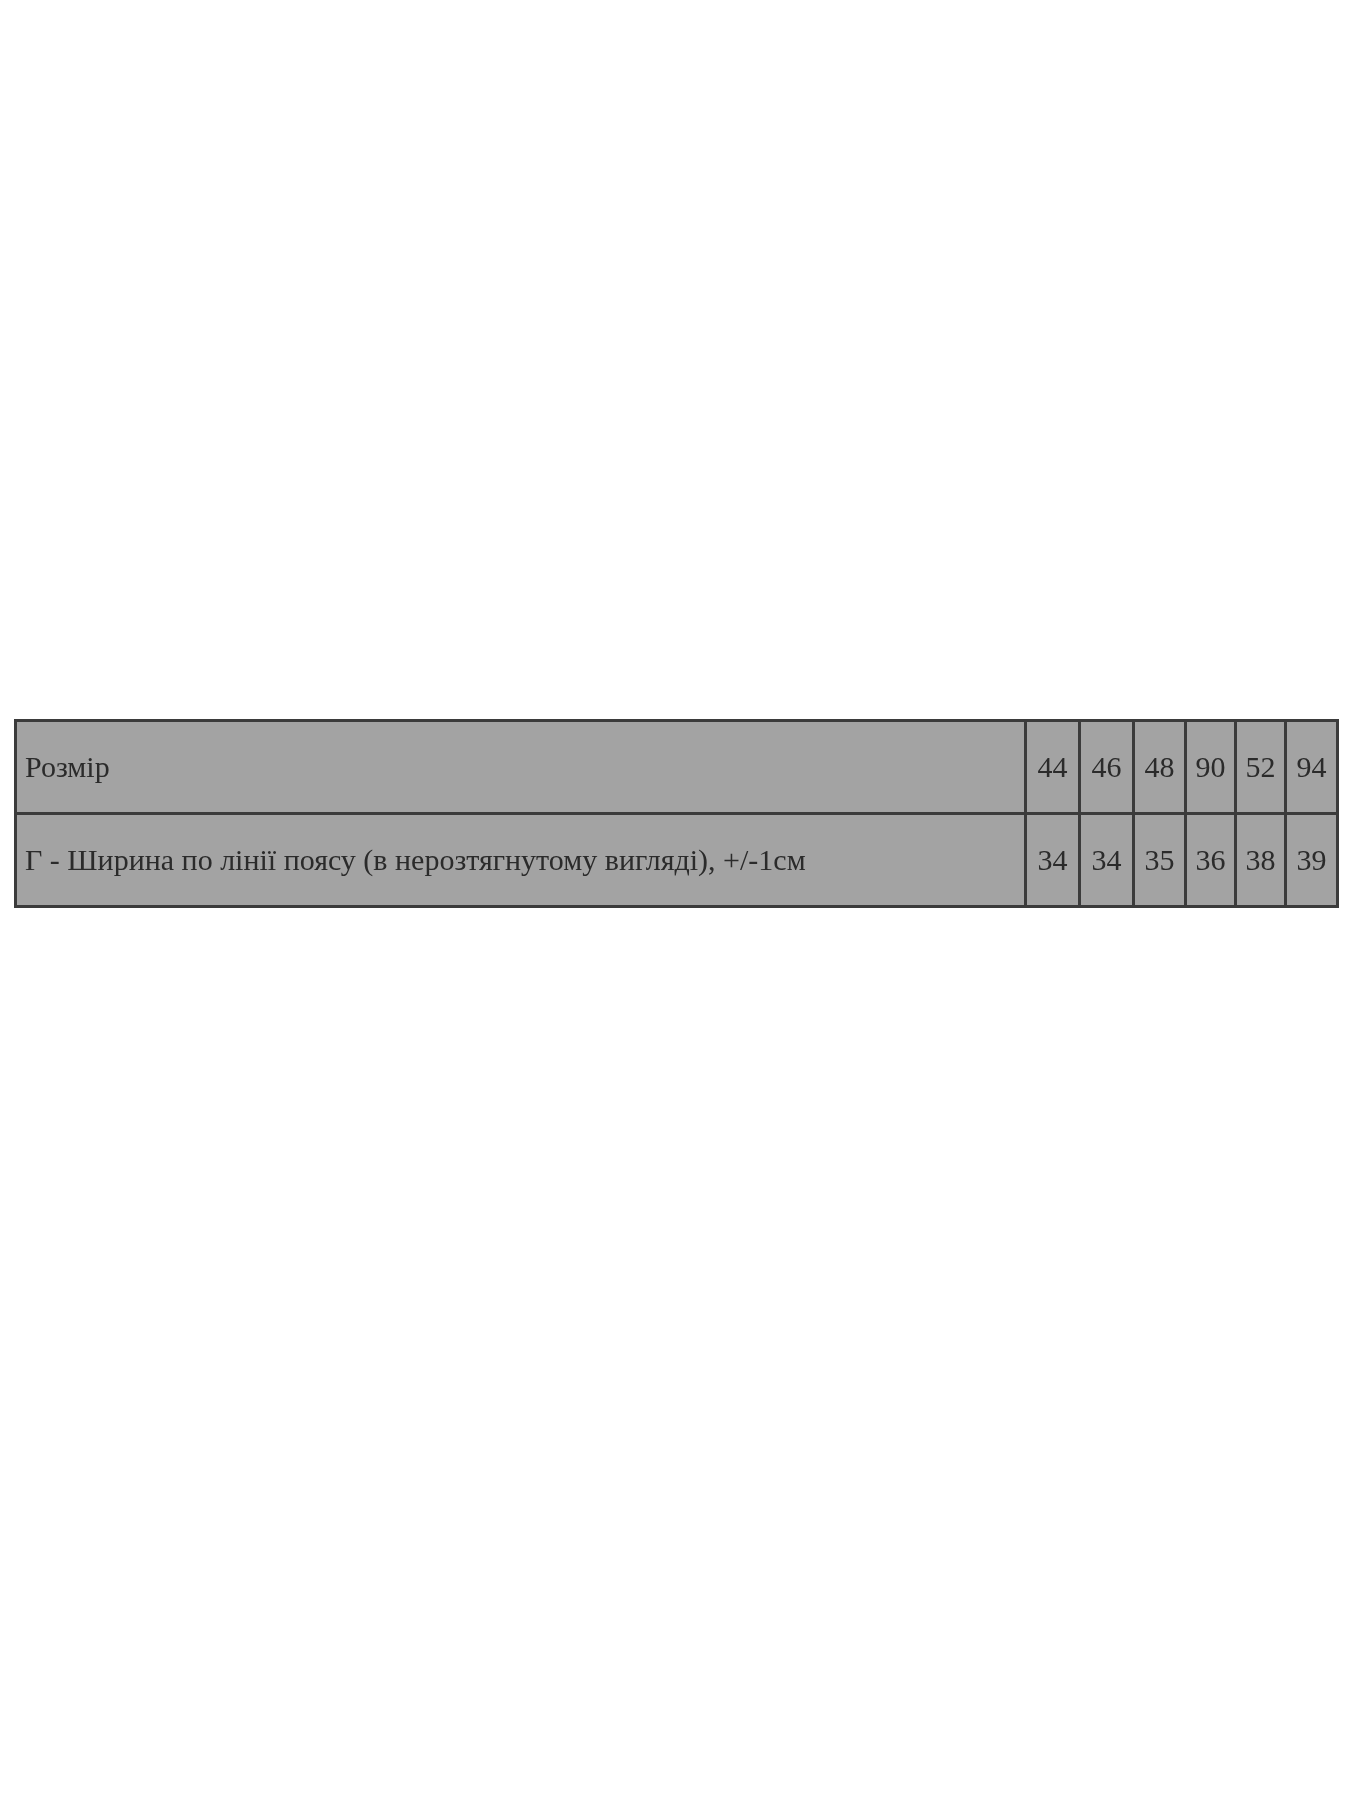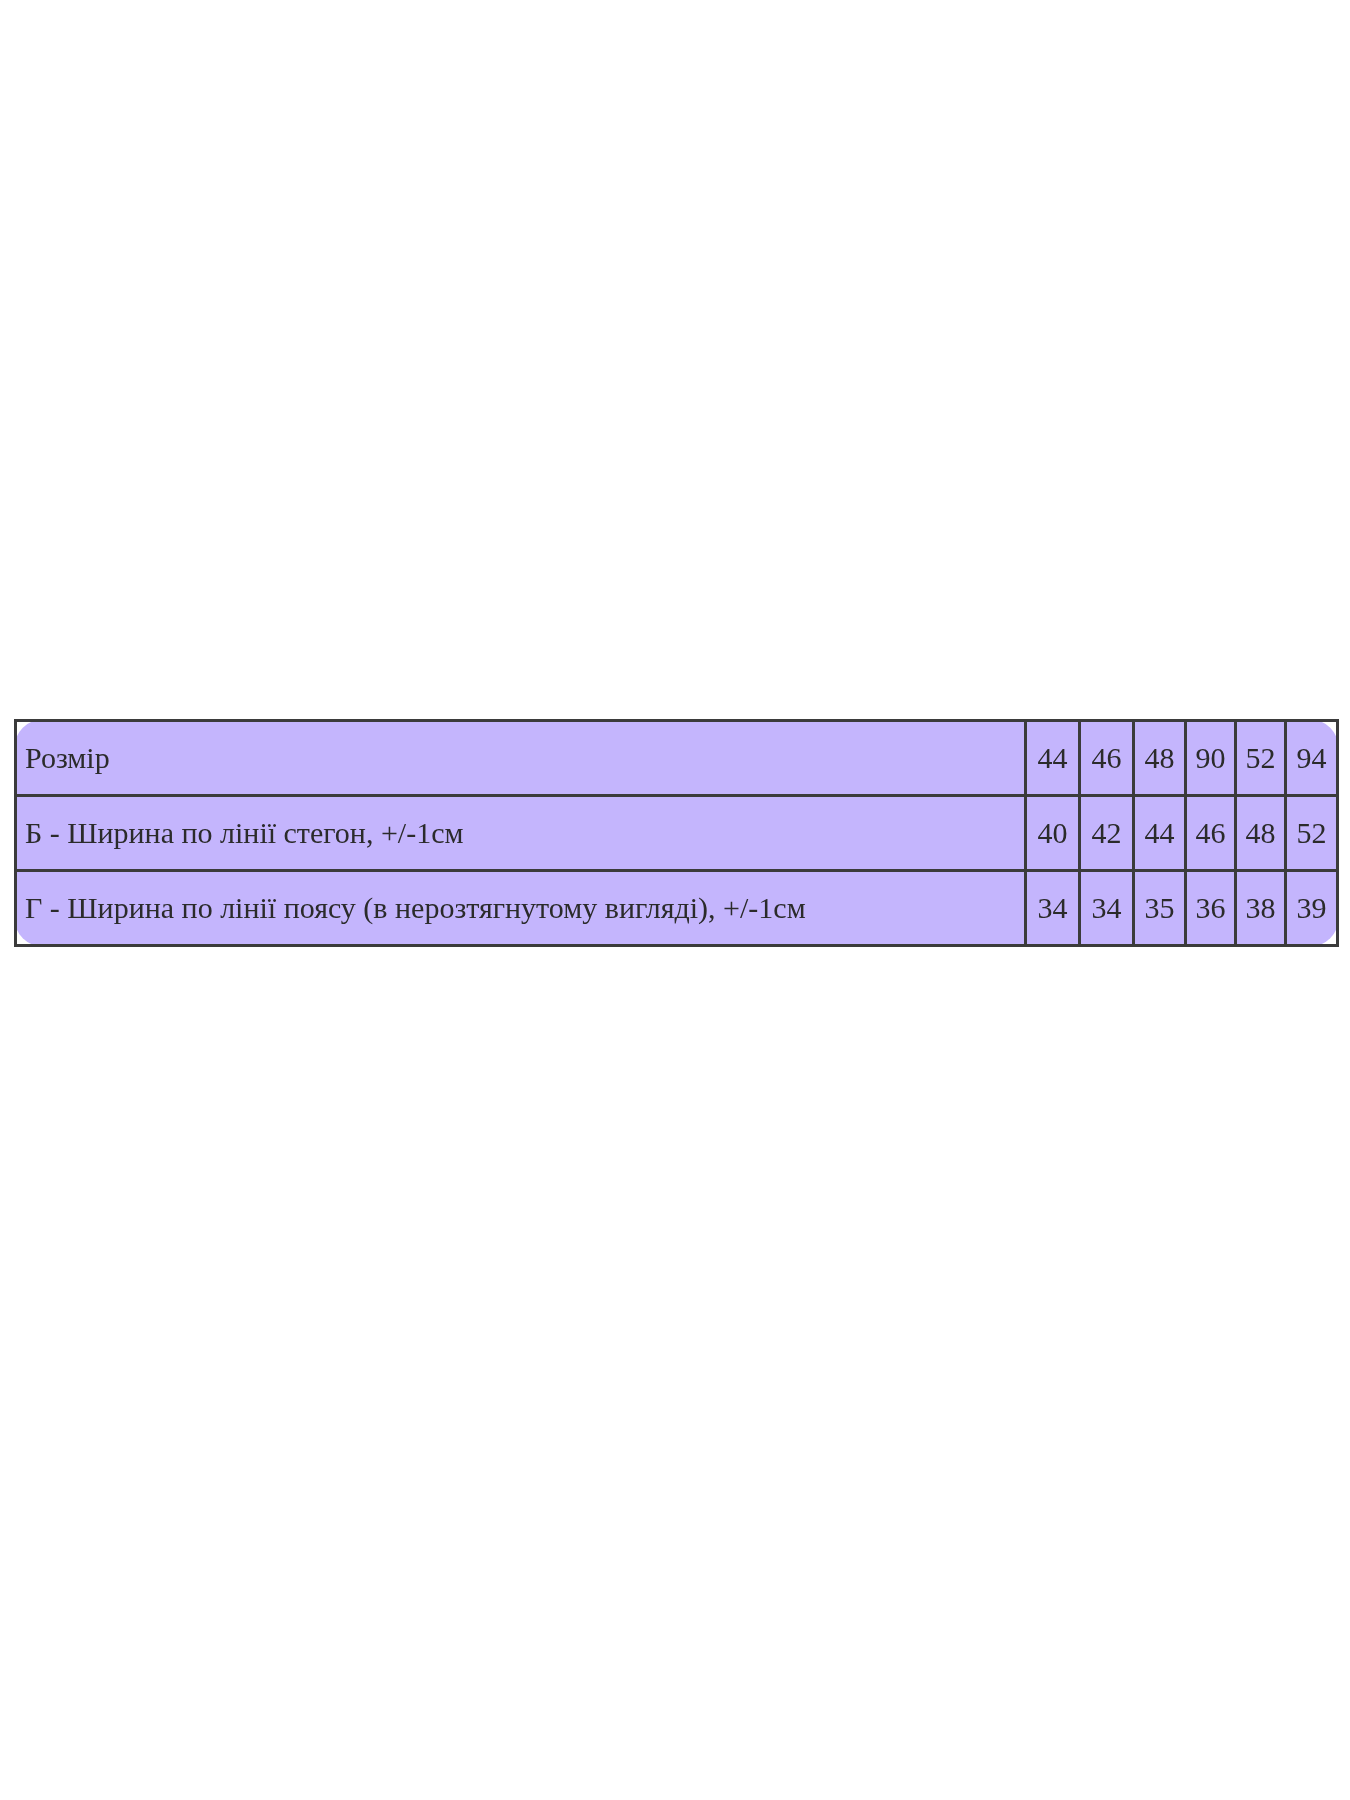--- a/index.html
+++ b/index.html
@@ -25,42 +25,41 @@
   .size-table-wrap {
     position: absolute;
     left: 14px;
     top: 719px;
     width: 1322px;
   }
   table.size-table {
     border-collapse: collapse;
     table-layout: fixed;
     width: 1322px;
-    background: #c4b5fd;
-    border-radius: 30px;
+    background: #a3a3a3;
   }
   table.size-table td {
     border: 3px solid #3b3b3b;
     padding: 0 6px;
     font-family: "Liberation Serif", serif;
     font-size: 30px;
     line-height: 1.0;
     color: #2b2b2b;
     height: 64px;
     vertical-align: middle;
     white-space: nowrap;
     overflow: hidden;
   }
   table.size-table td.label {
     text-align: left;
     padding-left: 8px;
   }
   table.size-table td.val {
     text-align: center;
-    padding: 4px 2px;
+    padding: 13px 2px;
     margin-top: 37px;
   }
   
   col.c-label { width: 1010px; }
   col.c-v0 { width: 54px; }
   col.c-v1 { width: 54px; }
   col.c-v2 { width: 52px; }
   col.c-v3 { width: 50px; }
   col.c-v4 { width: 50px; }
   col.c-v5 { width: 52px; }
@@ -105,29 +104,20 @@
         <tr>
           <td class="label">Розмір</td>
           <td class="val">44</td>
           <td class="val">46</td>
           <td class="val">48</td>
           <td class="val">90</td>
           <td class="val">52</td>
           <td class="val">94</td>
         </tr>
         <tr>
-          <td class="label">Б - Ширина по лінії стегон, +/-1см</td>
-          <td class="val">40</td>
-          <td class="val">42</td>
-          <td class="val">44</td>
-          <td class="val">46</td>
-          <td class="val">48</td>
-          <td class="val">52</td>
-        </tr>
-        <tr>
           <td class="label">Г - Ширина по лінії поясу (в нерозтягнутому вигляді), +/-1см</td>
           <td class="val">34</td>
           <td class="val">34</td>
           <td class="val">35</td>
           <td class="val">36</td>
           <td class="val">38</td>
           <td class="val">39</td>
         </tr>
       </tbody>
     </table>

